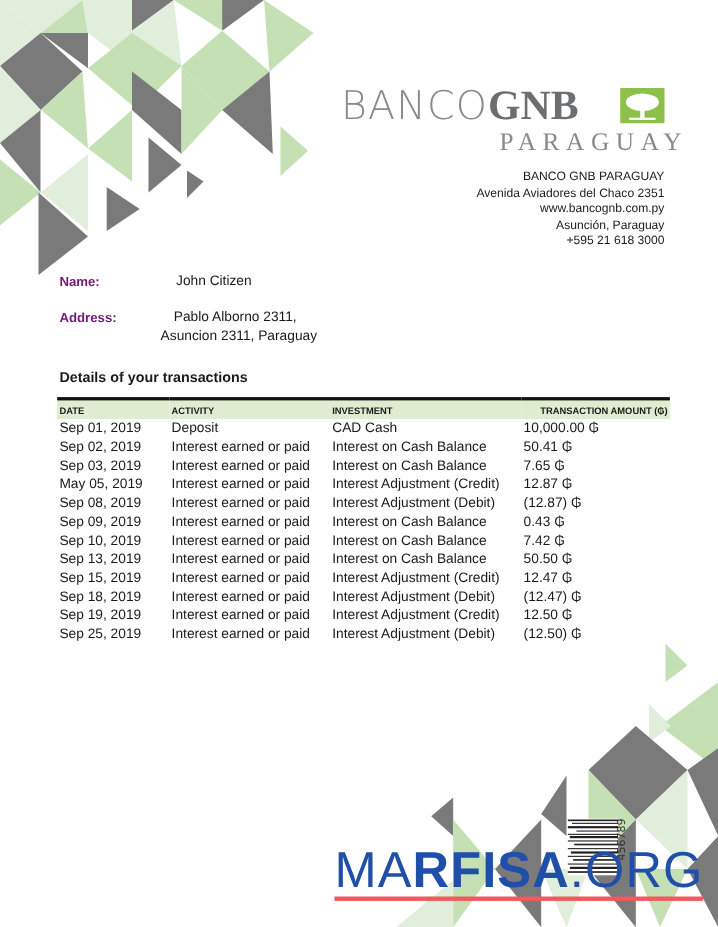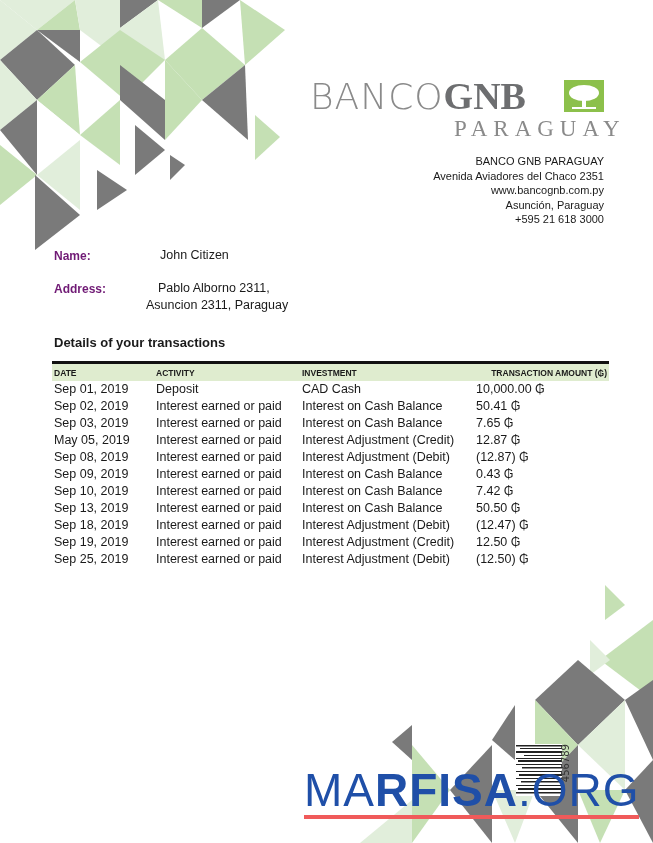--- a/index.html
+++ b/index.html
@@ -164,20 +164,26 @@
         <td>Interest on Cash Balance</td>
         <td class="amt">7.42 ₲</td>
       </tr>
     <tr>
         <td>Sep 13, 2019</td>
         <td>Interest earned or paid</td>
         <td>Interest on Cash Balance</td>
         <td class="amt">50.50 ₲</td>
       </tr>
     <tr>
+        <td>Sep 15, 2019</td>
+        <td>Interest earned or paid</td>
+        <td>Interest Adjustment (Credit)</td>
+        <td class="amt">12.47 ₲</td>
+      </tr>
+    <tr>
         <td>Sep 18, 2019</td>
         <td>Interest earned or paid</td>
         <td>Interest Adjustment (Debit)</td>
         <td class="amt">(12.47) ₲</td>
       </tr>
     <tr>
         <td>Sep 19, 2019</td>
         <td>Interest earned or paid</td>
         <td>Interest Adjustment (Credit)</td>
         <td class="amt">12.50 ₲</td>

